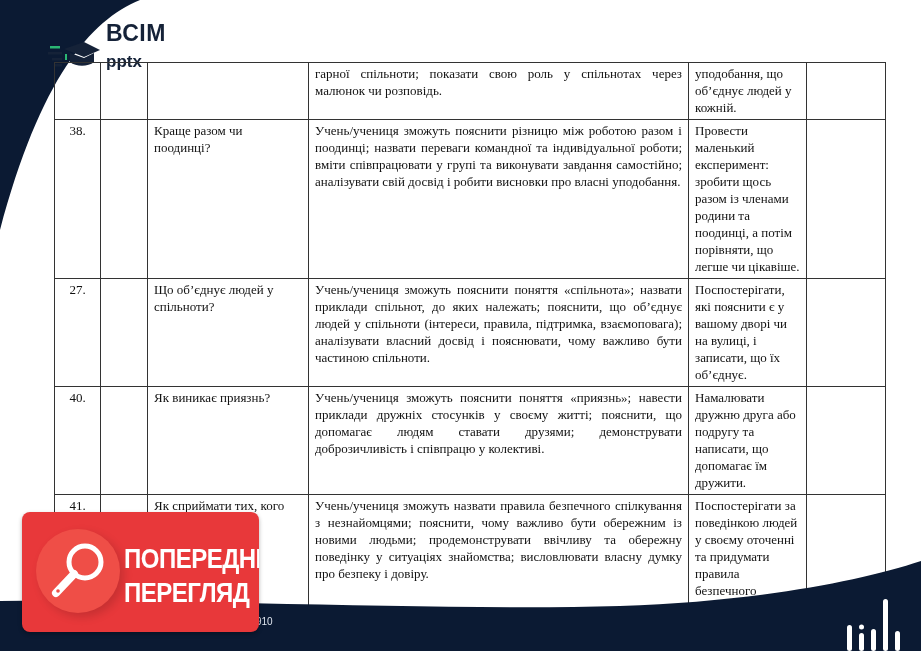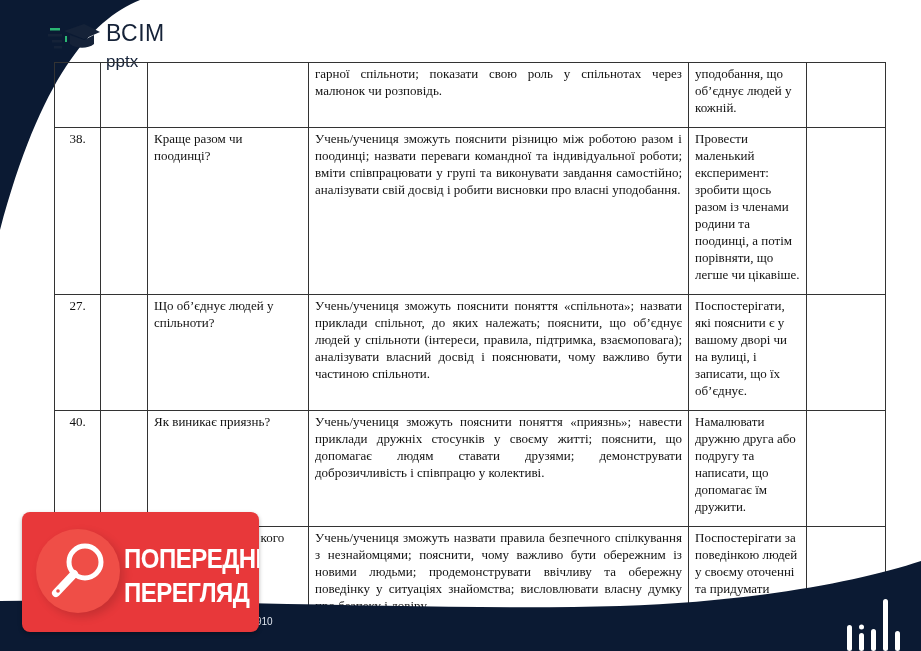--- a/index.html
+++ b/index.html
@@ -1,25 +1,25 @@
 <!DOCTYPE html>
 <html><head>
 <meta charset="utf-8">
 <style>
   html, body { margin:0; padding:0; }
   body { width:921px; height:651px; position:relative; overflow:hidden; background:#ffffff; font-family:"Liberation Serif", serif; }
   .corner-tl { position:absolute; left:0; top:0; width:0; height:0; border-top:225px solid #0b1a33; border-right:60px solid transparent; }
   .corner-tl2 { position:absolute; left:0; top:0; width:130px; height:60px; background:#0b1a33; clip-path:polygon(0 0, 100% 0, 0 100%); }
   .footer-wave { position:absolute; left:0; bottom:0; width:921px; height:110px; }
-  .logo { position:absolute; left:48px; top:22px; display:flex; align-items:flex-start; }
+  .logo { position:absolute; left:48px; top:22px; display:flex; align-items:flex-end;font-weight:bold; }
   .logo-text { margin-left:6px; line-height:1; }
   .logo-title { font-family:"Liberation Sans", sans-serif; font-size:23px; color:#152238; letter-spacing:0.5px; }
   .logo-sub { font-family:"Liberation Sans", sans-serif; font-size:17px; color:#152238; margin-top:8px; }
   table.plan { position:absolute; left:54px; top:62px; border-collapse:collapse; width:831px; table-layout:fixed; font-size:13px; color:#111; background:transparent; }
-  table.plan td { border:1px solid #333; vertical-align:top; padding:2px 6px 11px 6px; line-height:17px; }
+  table.plan td { border:1px solid #333; vertical-align:top; padding:2px 6px 3px 6px; line-height:17px; }
   td.num { text-align:center; }
   td.desc { text-align:justify; text-align-last:left; }
   .preview { position:absolute; left:22px; top:512px; width:237px; height:120px; background:#e8383a; border-radius:8px; box-shadow:0 2px 4px rgba(0,0,0,0.3); overflow:hidden; }
   .preview-circle { position:absolute; left:14px; top:17px; width:84px; height:84px; border-radius:50%; background:#ef4e47; box-shadow:4px 4px 10px rgba(0,0,0,0.15); }
   .preview-text { position:absolute; left:102px; top:30px; font-family:"Liberation Sans", sans-serif; font-weight:bold; font-size:24px; color:#fff; line-height:29px; letter-spacing:-0.5px; transform:scaleY(1.15); transform-origin:top left; }
   .page-num { position:absolute; left:256px; top:616px; font-family:"Liberation Sans", sans-serif; font-size:10px; color:#dfe5ee; }
   .bars { position:absolute; right:8px; bottom:0; }
 </style>
 </head>
 <body>

